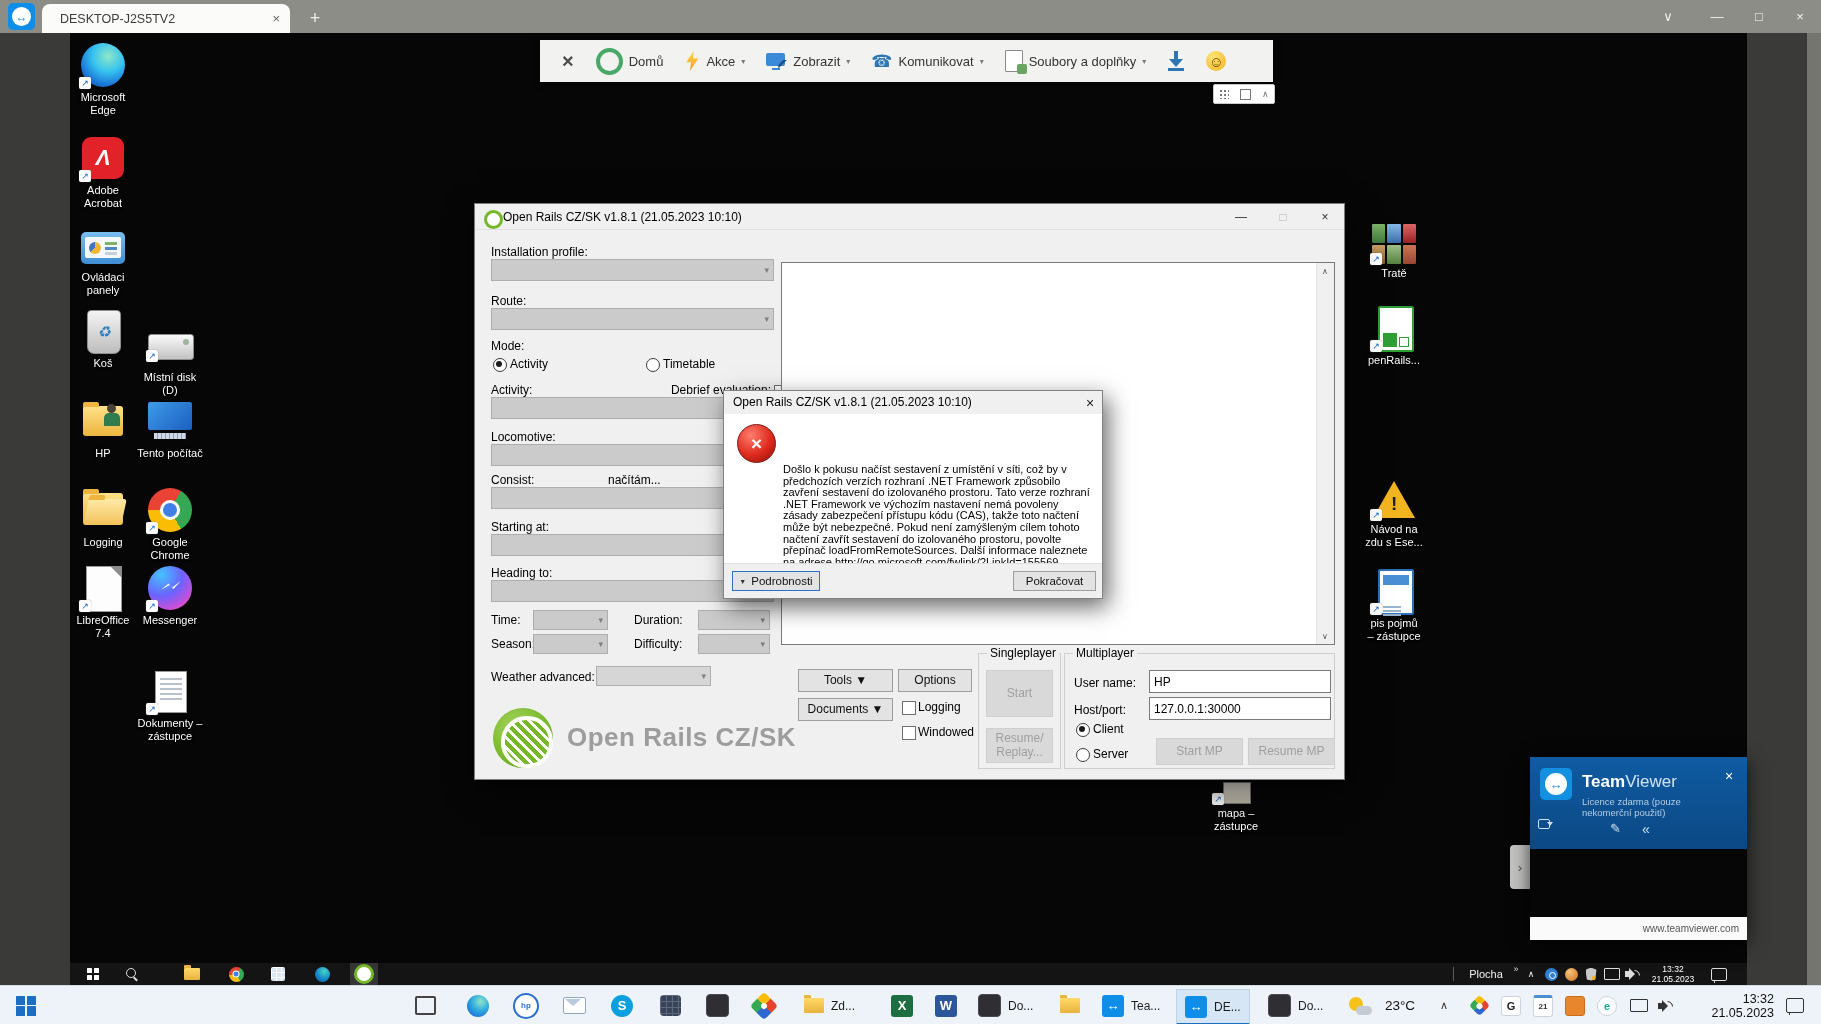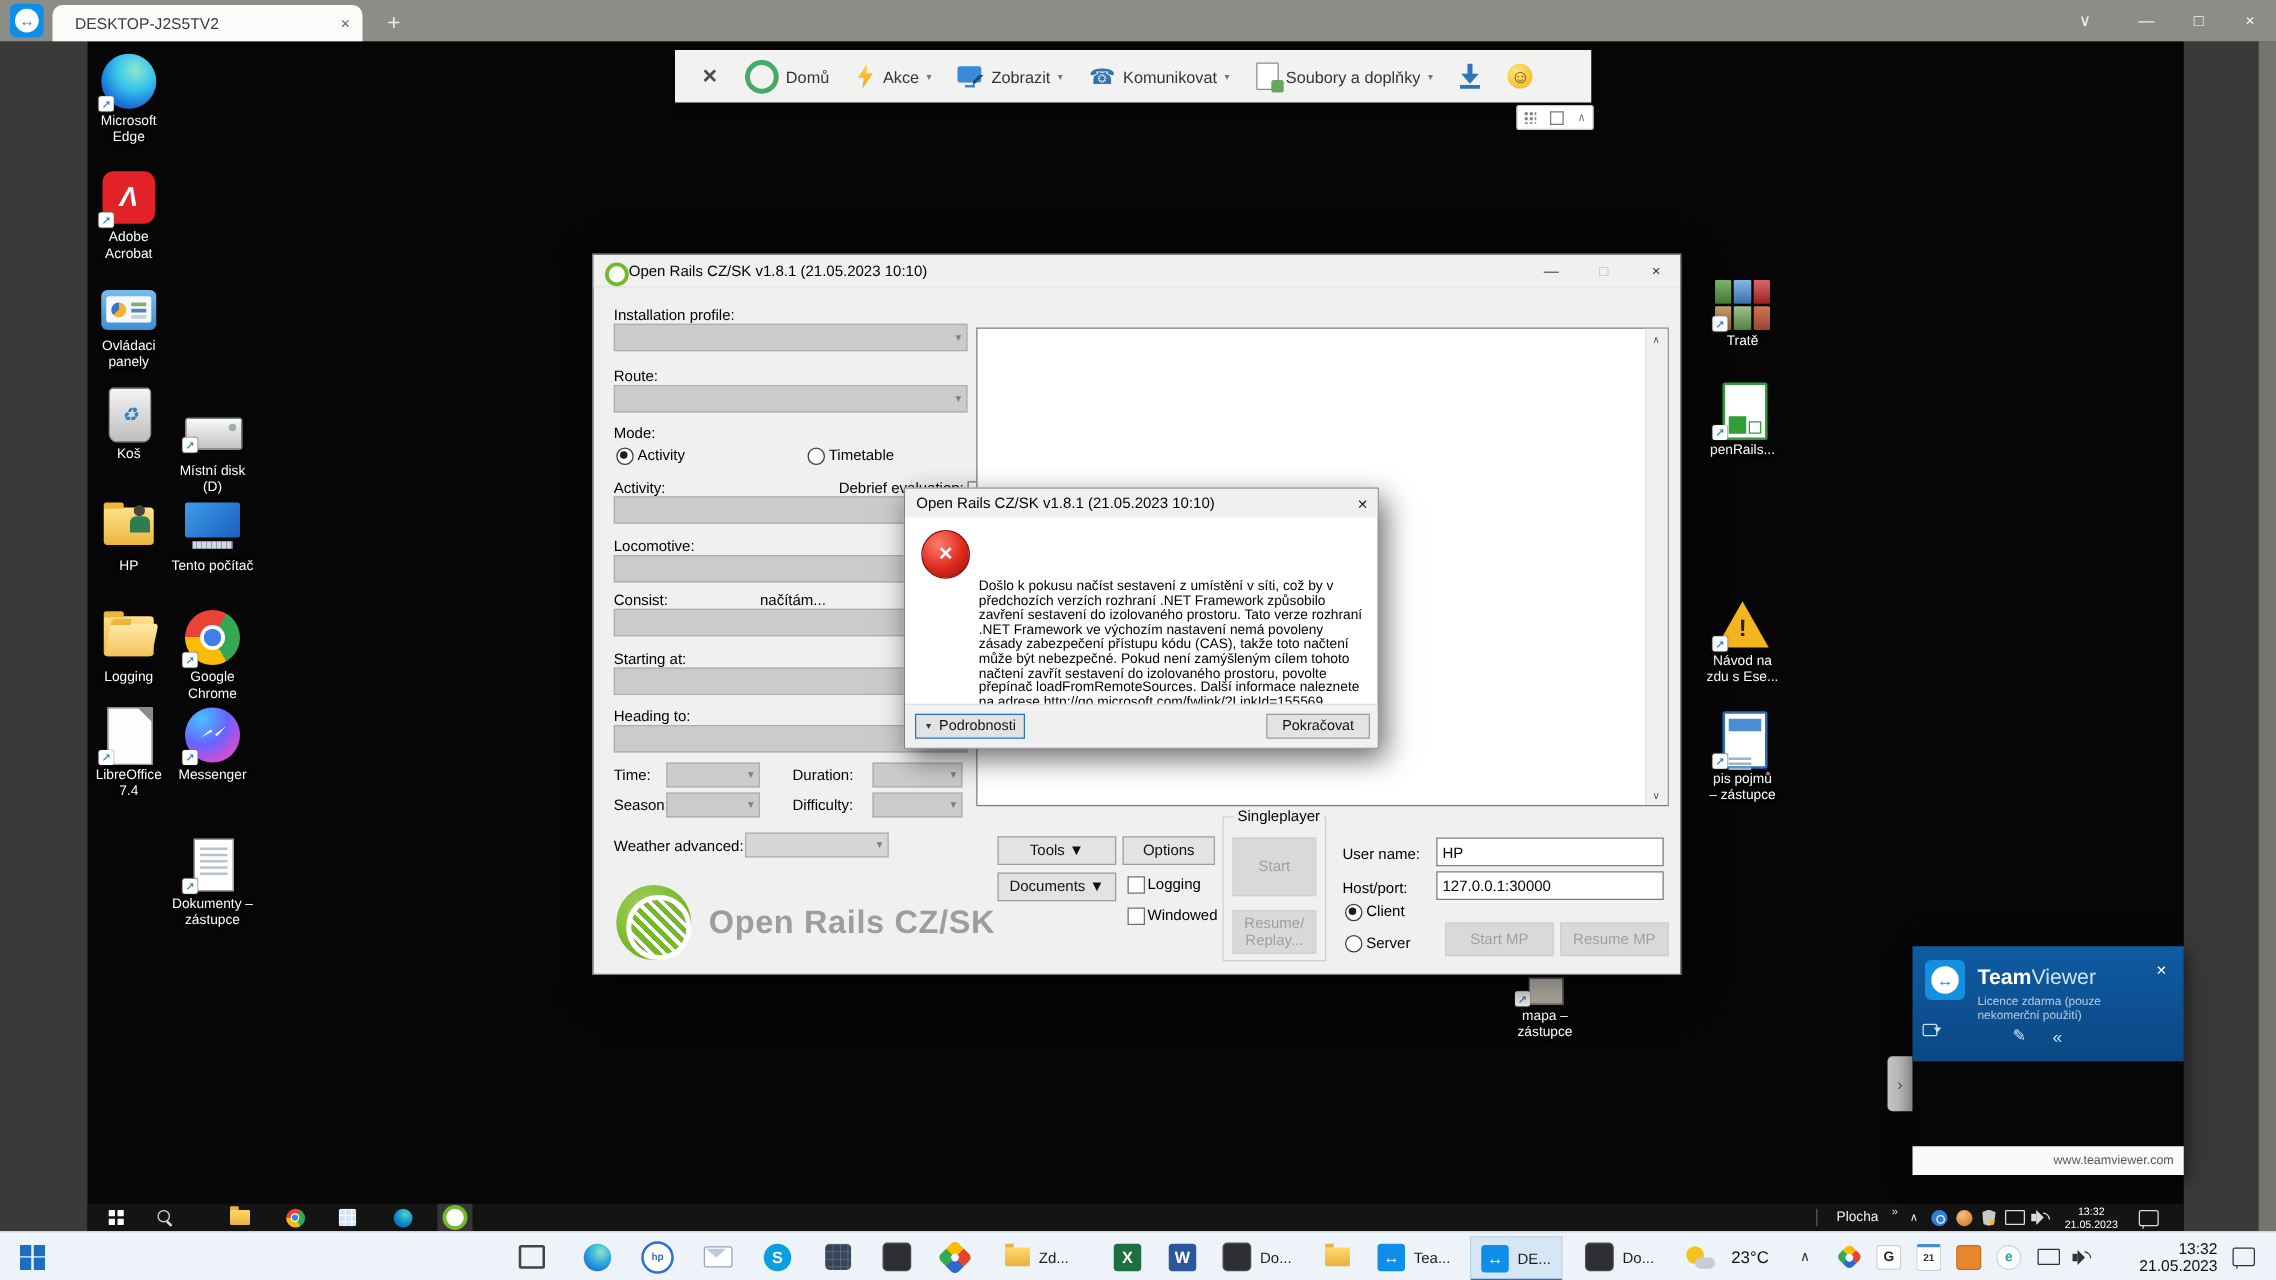--- a/index.html
+++ b/index.html
@@ -481,20 +481,23 @@
   <span class="cb" style="left:427px;top:522px"></span>
   <span class="wl" style="left:443px;top:521px">Windowed</span>
 
   <div class="grp" style="left:503px;top:449px;width:81px;height:114px">
     <span class="gt">Singleplayer</span>
   </div>
   <div class="btn dis" style="left:511px;top:466px;width:65px;height:45px">Start</div>
   <div class="btn dis" style="left:511px;top:524px;width:65px;height:33px">Resume/
 Replay...</div>
 
+  <div class="grp" style="left:589px;top:449px;width:269px;height:114px">
+    <span class="gt">Multiplayer</span>
+  </div>
   <span class="wl" style="left:599px;top:472px">User name:</span>
   <div class="tin" style="left:674px;top:466px;width:172px;height:21px">HP</div>
   <span class="wl" style="left:599px;top:499px">Host/port:</span>
   <div class="tin" style="left:674px;top:493px;width:172px;height:21px">127.0.0.1:30000</div>
   <span class="rad on" style="left:601px;top:519px"></span>
   <span class="wl" style="left:618px;top:518px">Client</span>
   <span class="rad" style="left:601px;top:544px"></span>
   <span class="wl" style="left:618px;top:543px">Server</span>
   <div class="btn dis" style="left:681px;top:534px;width:85px;height:25px">Start MP</div>
   <div class="btn dis" style="left:773px;top:534px;width:85px;height:25px">Resume MP</div>

